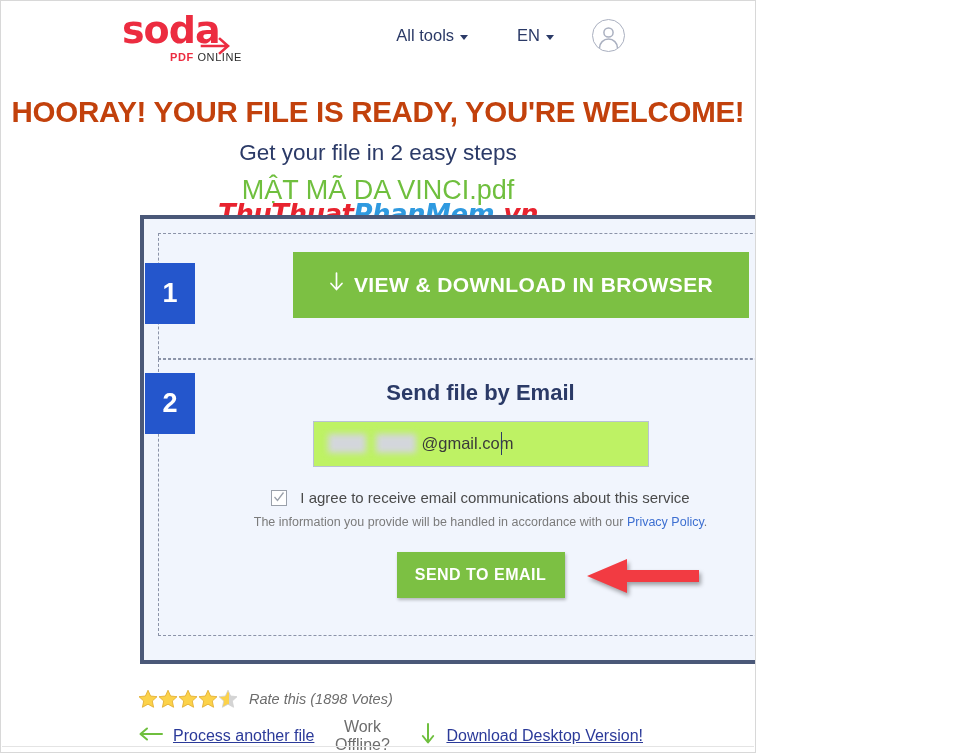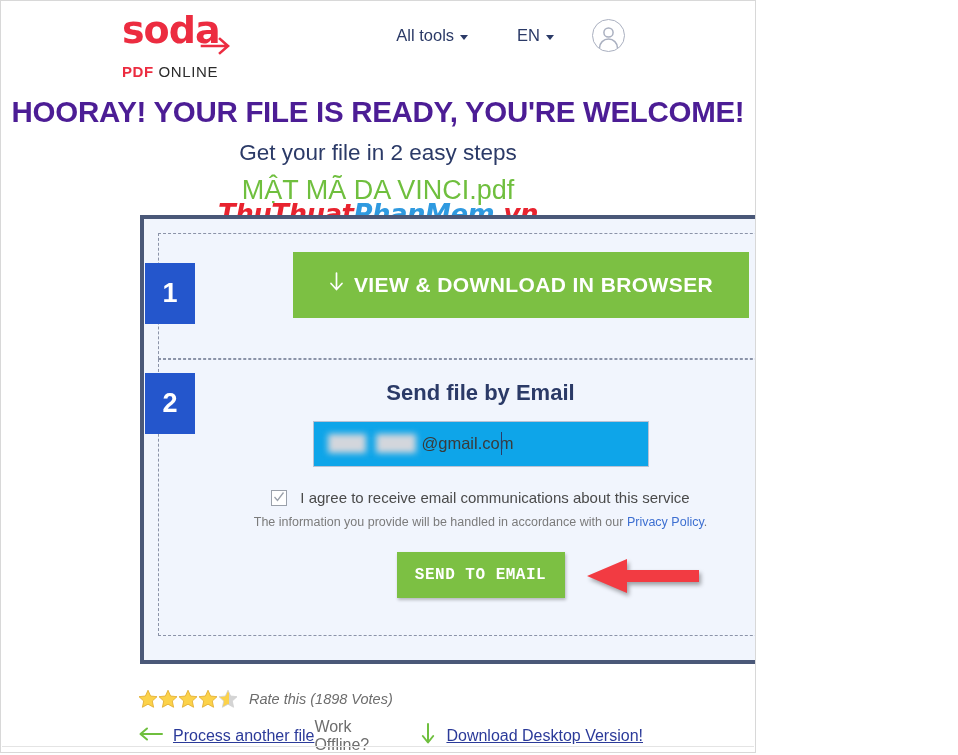--- a/index.html
+++ b/index.html
@@ -47,25 +47,26 @@
     letter-spacing: -1px;
     position: relative;
     font-family: "DejaVu Sans", sans-serif;
   }
   .logo-arrow {
     position: absolute;
     left: 78px;
     top: 12px;
   }
   .logo-sub {
-    font-size: 15px;
+    font-size: 11px;
     line-height: 13px;
     letter-spacing: 0.6px;
-    margin-top: 16px;
+    margin-top: 2px;
     font-family: "Liberation Sans", sans-serif;
+    text-align: right;
   }
   .logo-sub .pdf { color: #ec2c40; font-weight: bold; }
   .logo-sub .online { color: #2b2b2b; }
 
   .header-nav {
     position: absolute;
     right: 130px;
     top: 18px;
     display: flex;
     align-items: center;
@@ -101,21 +102,21 @@
     margin-left: 4px;
   }
   .avatar svg { display: block; }
 
   
   .title-block { text-align: center; margin-top: 24px; }
   h1.main-title {
     margin: 0;
     font-size: 29.5px;
     font-weight: bold;
-    color: #4c1d95;
+    color: #c2410c;
     letter-spacing: -0.3px;
     font-family: "Liberation Sans", sans-serif;
   }
   .subtitle {
     margin-top: 11px;
     font-size: 22.5px;
     color: #2b3a67;
     font-weight: normal;
   }
   .filename-wrap {
@@ -203,21 +204,21 @@
     font-size: 22px;
     font-weight: bold;
     color: #2b3a67;
     padding-top: 20px;
   }
   .email-input {
     display: block;
     margin: 15px auto 0 auto;
     width: 336px;
     height: 46px;
-    background: #0ea5e9;
+    background: #bef264;
     border: 1px solid #b9c2d4;
     box-sizing: border-box;
     position: relative;
   }
   .blur-a, .blur-b {
     position: absolute;
     top: 12px;
     height: 19px;
     background: #d3d6dc;
     filter: blur(3px);
@@ -282,38 +283,39 @@
     width: 168px;
     height: 46px;
     background: #7cc043;
     color: #fff;
     border: none;
     font-size: 16px;
     font-weight: bold;
     letter-spacing: 0.5px;
     cursor: pointer;
     box-shadow: 1px 2px 3px rgba(0,0,0,0.25);
-    font-family: Liberation Mono, monospace;
+    font-family: Liberation Sans, sans-serif;
   }
   .red-arrow {
     position: absolute;
     left: 424px;
     top: 4px;
     filter: drop-shadow(2px 3px 2px rgba(0,0,0,0.35));
     pointer-events: none;
   }
 
   
   .footer {
     position: absolute;
     left: 0; right: 0;
     top: 680px;
     height: 73px;
     border-top: 1px solid #e2e2e2;
     border-top-width: 0;
+    text-align: center;
   }
   .rate-row {
     position: absolute;
     left: 137px;
     top: 8px;
     display: flex;
     align-items: center;
     gap: 9px;
   }
   .stars { display: flex; gap: 0px; }

